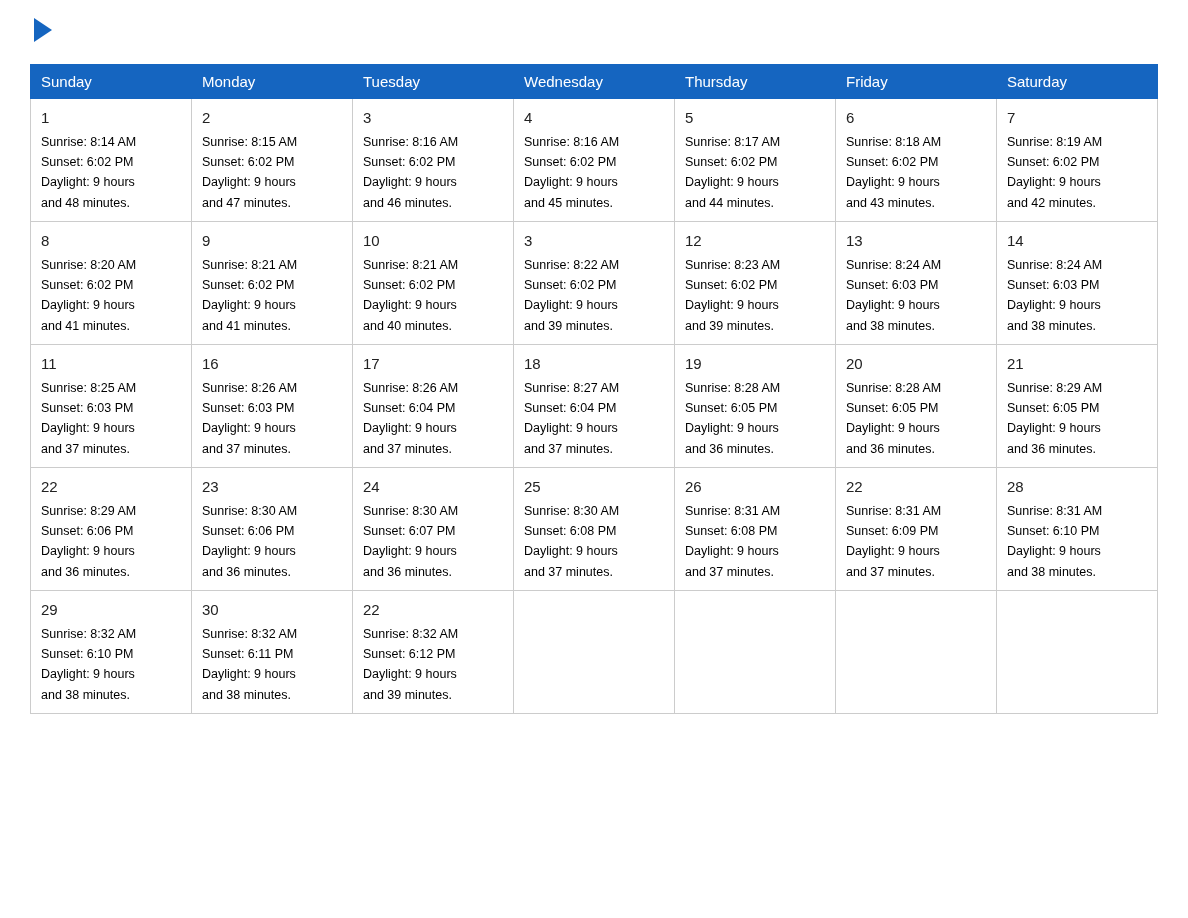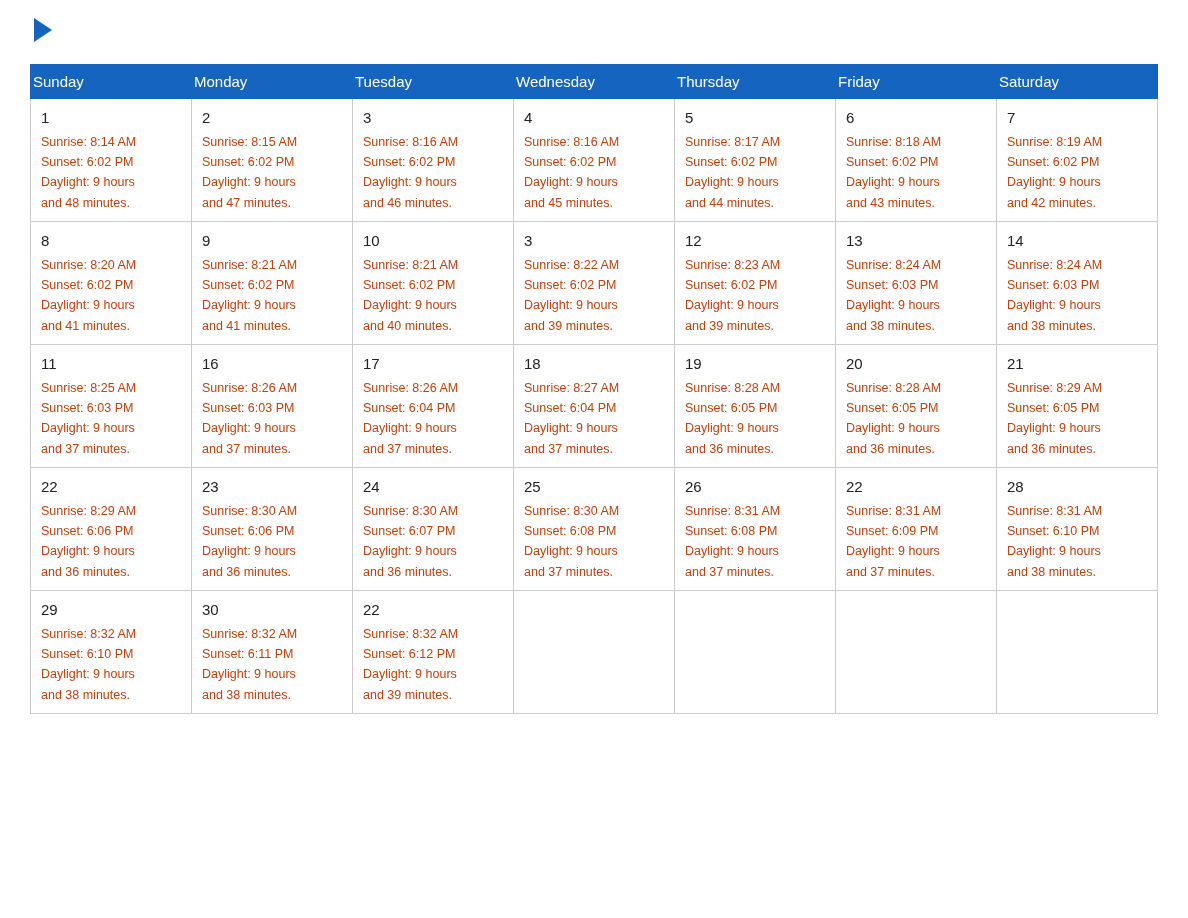--- a/index.html
+++ b/index.html
@@ -62,21 +62,21 @@
     .calendar-table {
       width: 100%;
       border-collapse: collapse;
       border: 1px solid #ccc;
     }
     .calendar-table th {
       background-color: #1565c0;
       color: #fff;
       font-size: 15px;
       font-weight: normal;
-      padding: 8px 2px;
+      padding: 8px 10px;
       text-align: left;
       border: 1px solid #1565c0;
     }
     .calendar-table td {
       vertical-align: top;
       padding: 8px 10px;
       border: 1px solid #ccc;
       width: 14.28%;
       height: 110px;
       font-size: 13px;
@@ -85,21 +85,21 @@
     }
     .day-number {
       font-size: 15px;
       font-weight: normal;
       color: #222;
       display: block;
       margin-bottom: 2px;
     }
     .day-info {
       font-size: 12.5px;
-      color: #c2410c;
+      color: #000000;
       line-height: 1.55;
     }
     .empty-cell {
       background: #fff;
     }
     .logo-text-line {
       display: flex;
       align-items: center;
     }
   </style>

